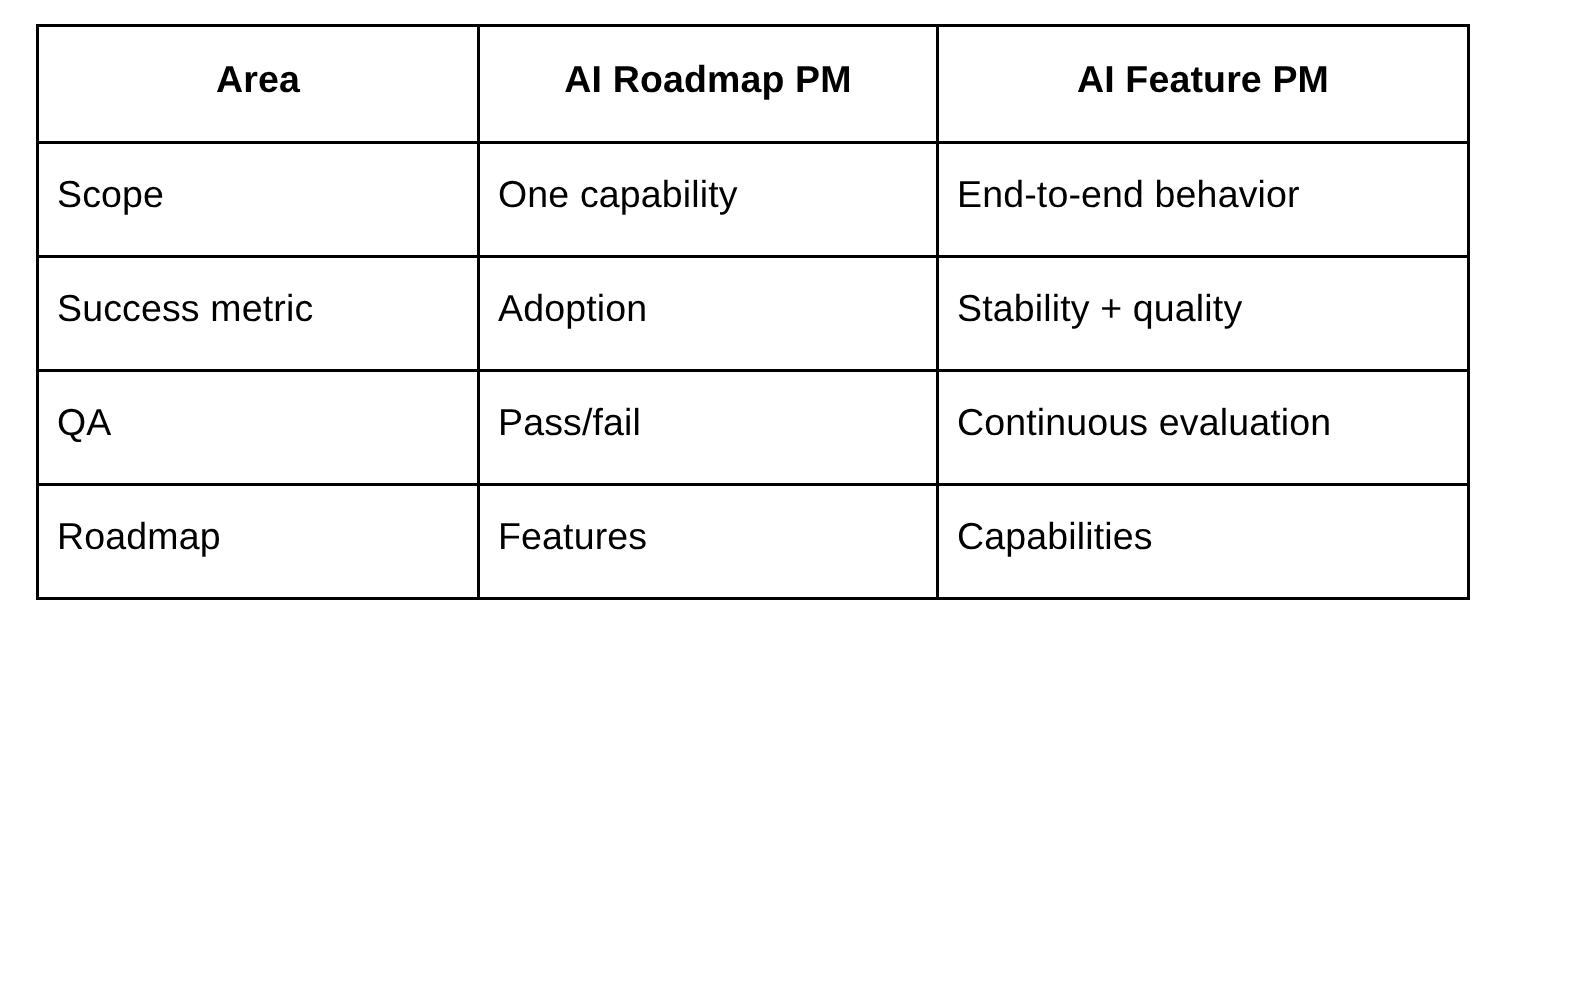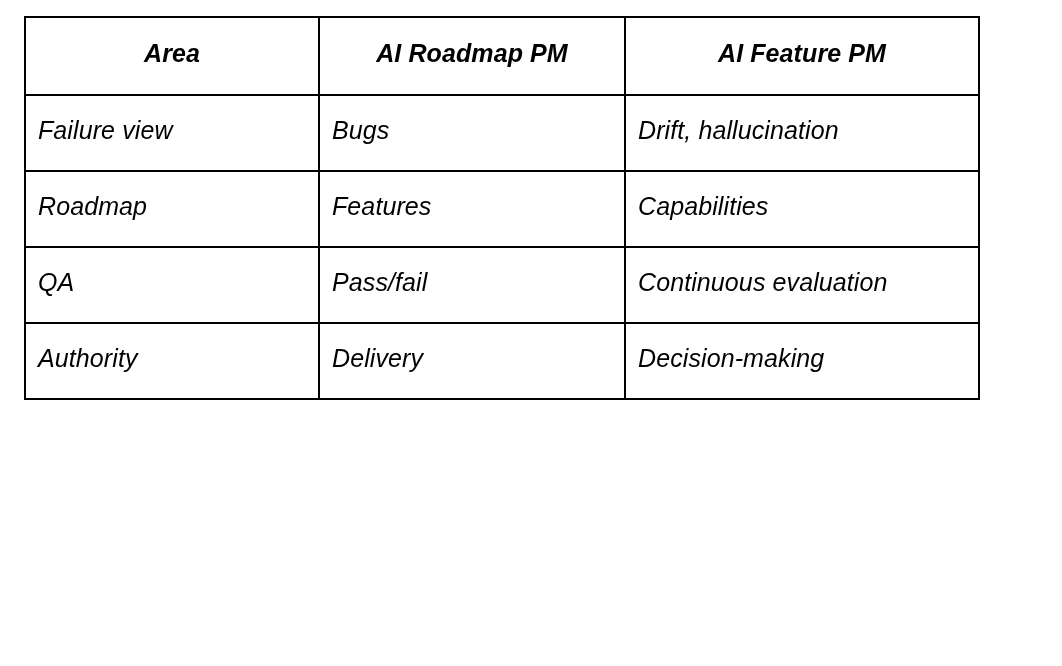--- a/index.html
+++ b/index.html
@@ -14,21 +14,20 @@
     color: #000000;
     -webkit-font-smoothing: antialiased;
   }
 
   #page {
     position: relative;
     width: 1062px;
     height: 572px;
     background: #ffffff;
     overflow: hidden;
-    font-style: italic;
   }
 
   .comparison-table {
     position: absolute;
     left: 24px;
     top: 16px;
     width: 954px;
     border-collapse: collapse;
     table-layout: fixed;
     background: #ffffff;
@@ -77,35 +76,35 @@
     <thead>
       <tr>
         <th>Area</th>
         <th>AI Roadmap PM</th>
         <th>AI Feature PM</th>
       </tr>
     </thead>
 
     <tbody>
       <tr>
-        <td>Failure view</td>
-        <td>Bugs</td>
-        <td>Drift, hallucination</td>
+        <td>Scope</td>
+        <td>One capability</td>
+        <td>End-to-end behavior</td>
       </tr>
       <tr>
-        <td>Roadmap</td>
-        <td>Features</td>
-        <td>Capabilities</td>
+        <td>Success metric</td>
+        <td>Adoption</td>
+        <td>Stability + quality</td>
       </tr>
       <tr>
         <td>QA</td>
         <td>Pass/fail</td>
         <td>Continuous evaluation</td>
       </tr>
       <tr>
-        <td>Authority</td>
-        <td>Delivery</td>
-        <td>Decision-making</td>
+        <td>Roadmap</td>
+        <td>Features</td>
+        <td>Capabilities</td>
       </tr>
     </tbody>
   </table>
 
 </div>
 
 </body></html>

